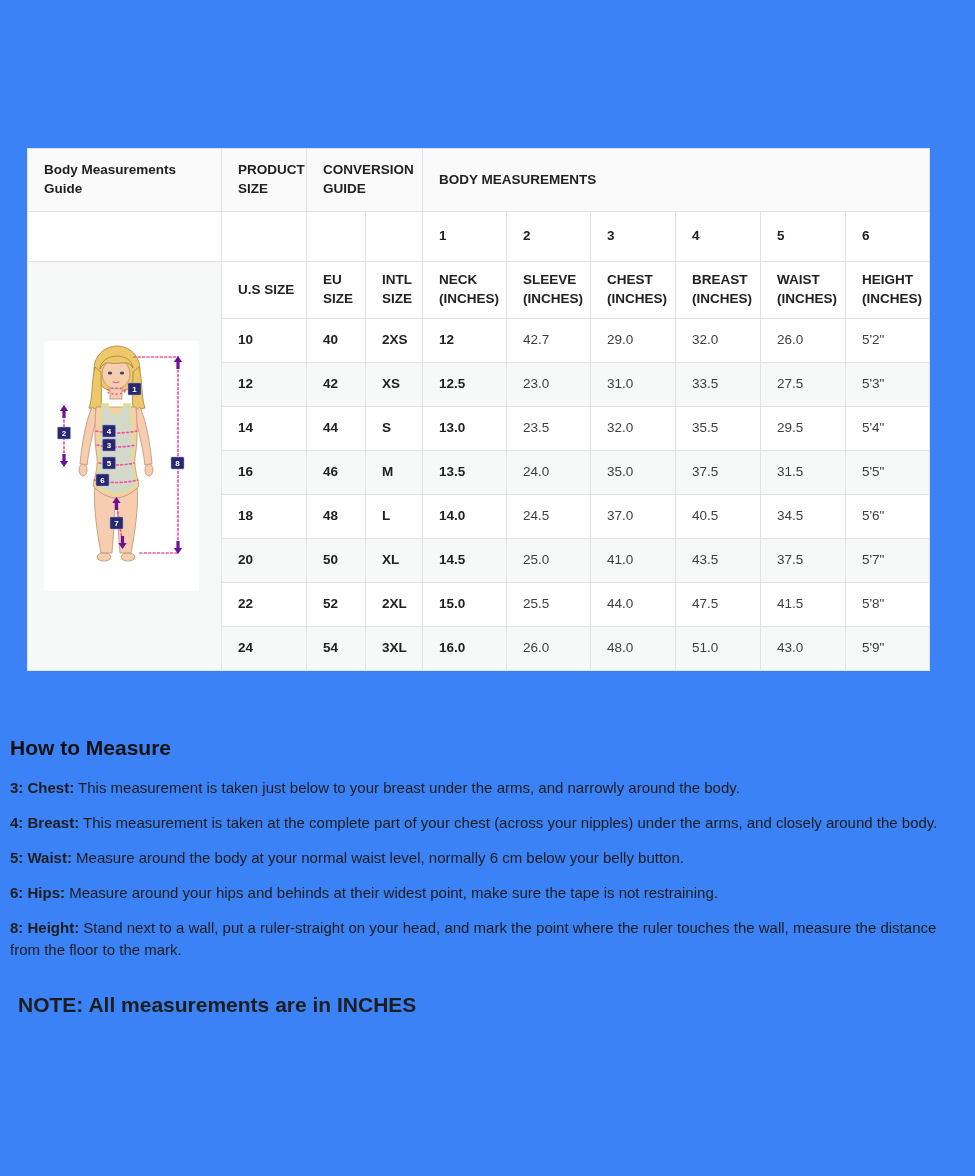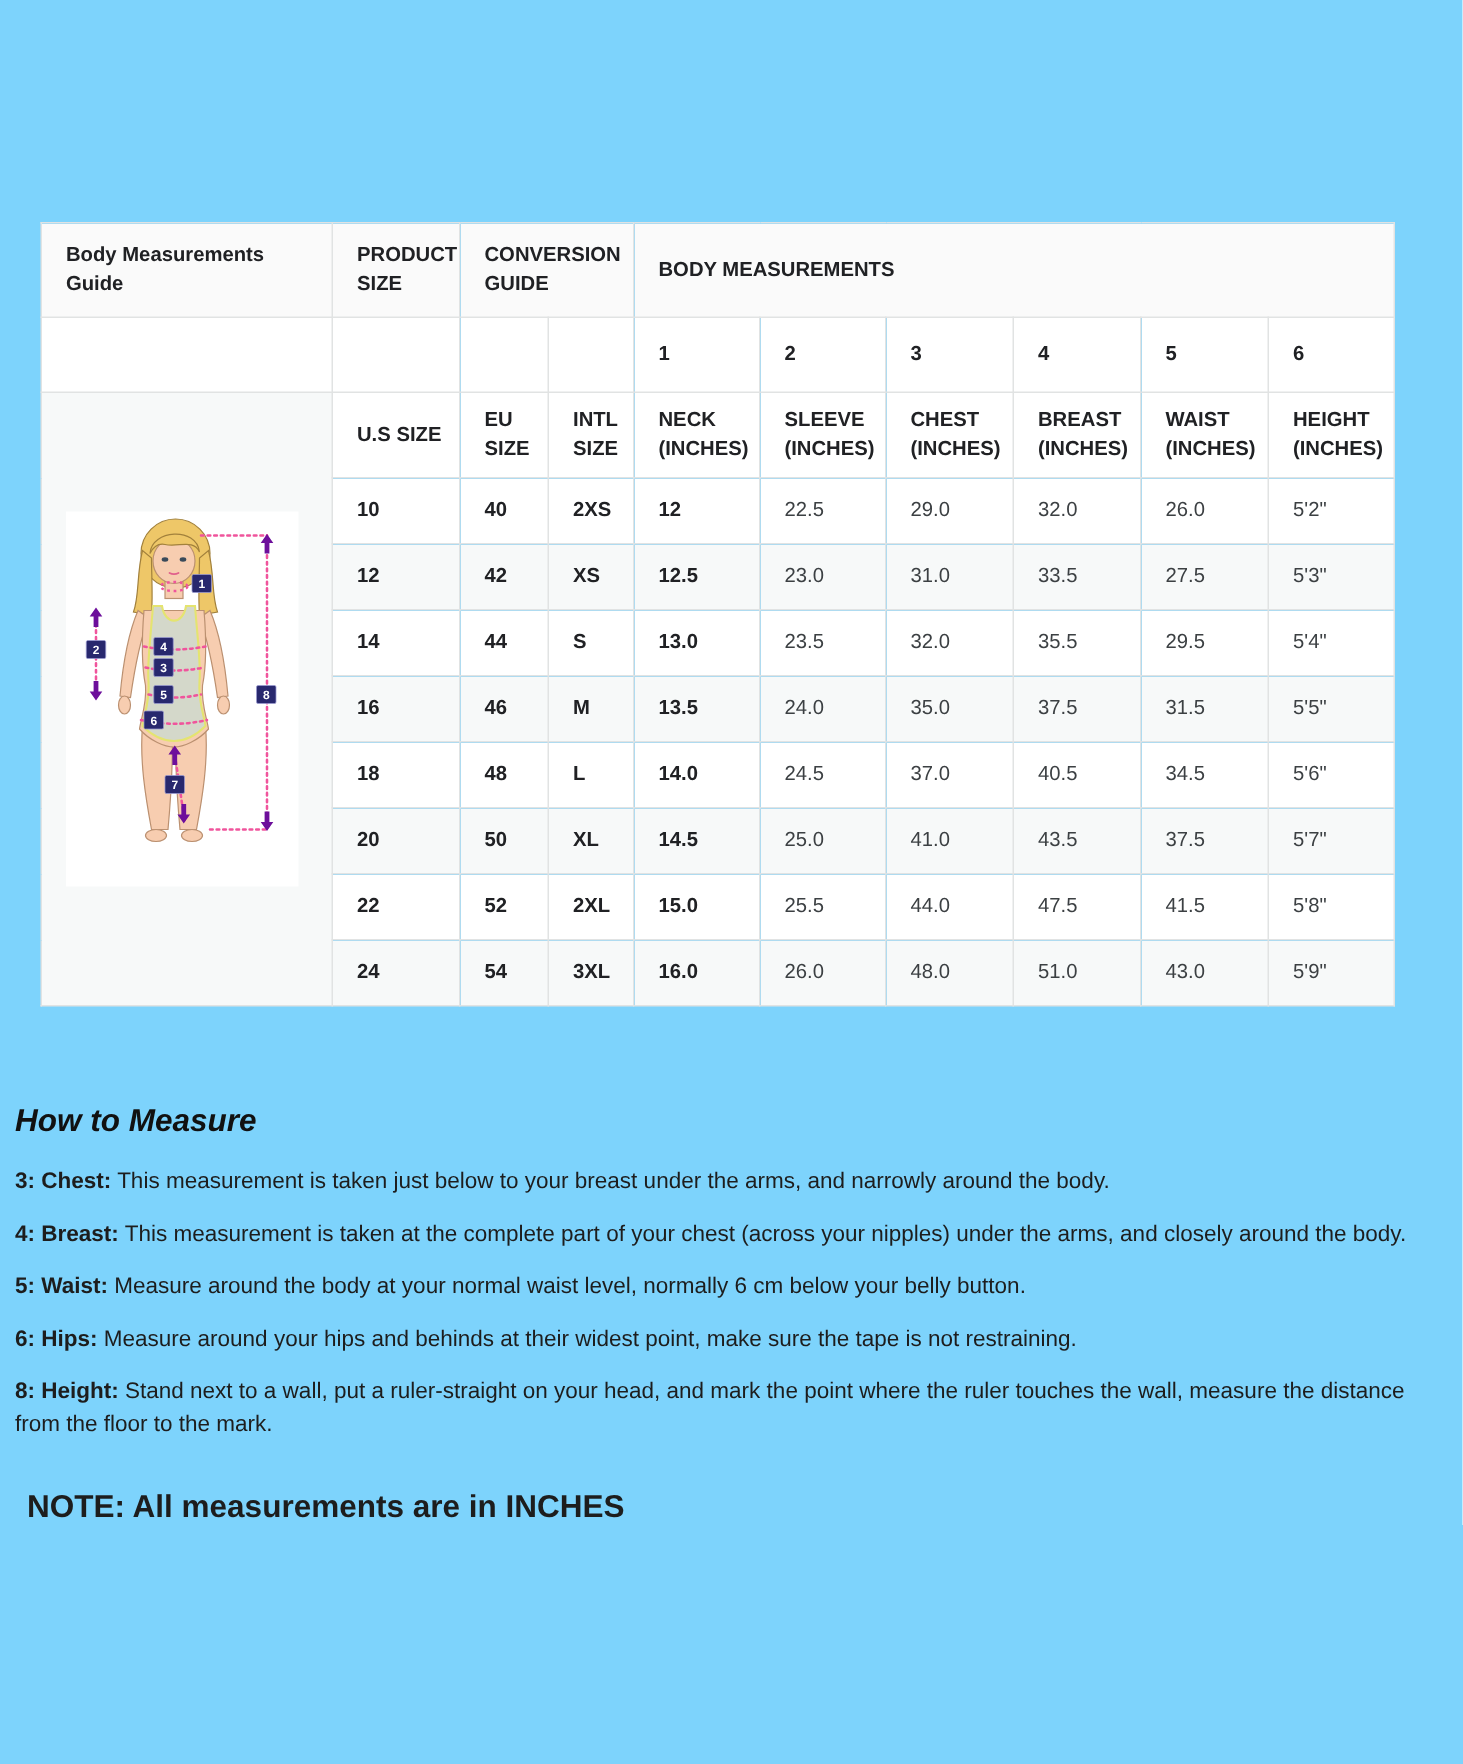--- a/index.html
+++ b/index.html
@@ -1,18 +1,18 @@
 <!DOCTYPE html>
 <html style="--c-line: #f0549c; --c-arrow: #6d0f9b; --c-chip: #28286e; --c-chip-text: #ffffff; --c-skin: #f7cdb0; --c-hair: #eec768; --c-suit: #d4d8ca; --c-suit-outline: #e4e470;"><head>
 <meta charset="utf-8">
 <style>
   * { margin:0; padding:0; box-sizing:border-box; }
   html,body { width:975px; height:1176px; background:#ffffff; overflow:hidden;
               font-family:"Liberation Sans", sans-serif; color:#212121; }
-  .page { position:relative; width:975px; height:1176px; background:#7dd3fc; }
+  .page { position:relative; width:975px; height:1176px; background:#3b82f6; }
 
   
   .size-table-wrap { position:absolute; left:27px; top:148px; }
   table.size-table { border-collapse:collapse; table-layout:fixed; width:902px;
                      font-size:13.5px; color:#202124; }
   table.size-table td, table.size-table th { border:1px solid #e1e3e3; text-align:left;
                      vertical-align:middle; padding:8px 8px 8px 16px; line-height:1.4;
                      font-weight:normal; overflow:hidden; }
   tr.r1 { height:63px; background:#fafafa; }
   tr.r1 th { font-weight:bold; }
@@ -36,21 +36,21 @@
   .chip-rect{ fill:var(--c-chip); stroke:#9a9ad0; stroke-width:0.5; }
   .chip-num { fill:var(--c-chip-text); font:bold 8px "Liberation Sans", sans-serif; text-anchor:middle; }
   .skin { fill:var(--c-skin); stroke:#bb9070; stroke-width:0.8; }
   .hair { fill:var(--c-hair); stroke:#a2813c; stroke-width:0.8; }
   .suit { fill:var(--c-suit); stroke:var(--c-suit-outline); stroke-width:1.4; }
   .face-detail { fill:#3a4a5a; }
   .mouth { stroke:#e0608c; stroke-width:1.2; fill:none; stroke-linecap:round; }
 
   
   .howto { position:absolute; left:10px; top:736px; width:956px; color:#1d1d1d; }
-  .howto-title { font-size:21px; font-weight:bold; margin-bottom:17px; color:#111;font-style:italic; }
+  .howto-title { font-size:21px; font-weight:bold; margin-bottom:17px; color:#111; }
   .howto-item { font-size:15px; line-height:1.44; margin-bottom:13.5px; }
   .howto-item strong { font-weight:bold; }
   .howto-note { font-size:21px; font-weight:bold; margin-top:32px; padding-left:8px; }
 </style>
 </head>
 <body>
 
 <div class="page">
 
   <div class="size-table-wrap">
@@ -181,21 +181,21 @@
             <th class="col-th">BREAST (INCHES)</th>
             <th class="col-th">WAIST (INCHES)</th>
             <th class="col-th">HEIGHT (INCHES)</th>
           </tr>
 
       <tr class="data">
             <td class="bold">10</td>
             <td class="bold">40</td>
             <td class="bold">2XS</td>
             <td class="bold">12</td>
-            <td>22.5</td>
+            <td>42.7</td>
             <td>29.0</td>
             <td>32.0</td>
             <td>26.0</td>
             <td>5'2"</td>
           </tr>
           <tr class="data striped">
             <td class="bold">12</td>
             <td class="bold">42</td>
             <td class="bold">XS</td>
             <td class="bold">12.5</td>

